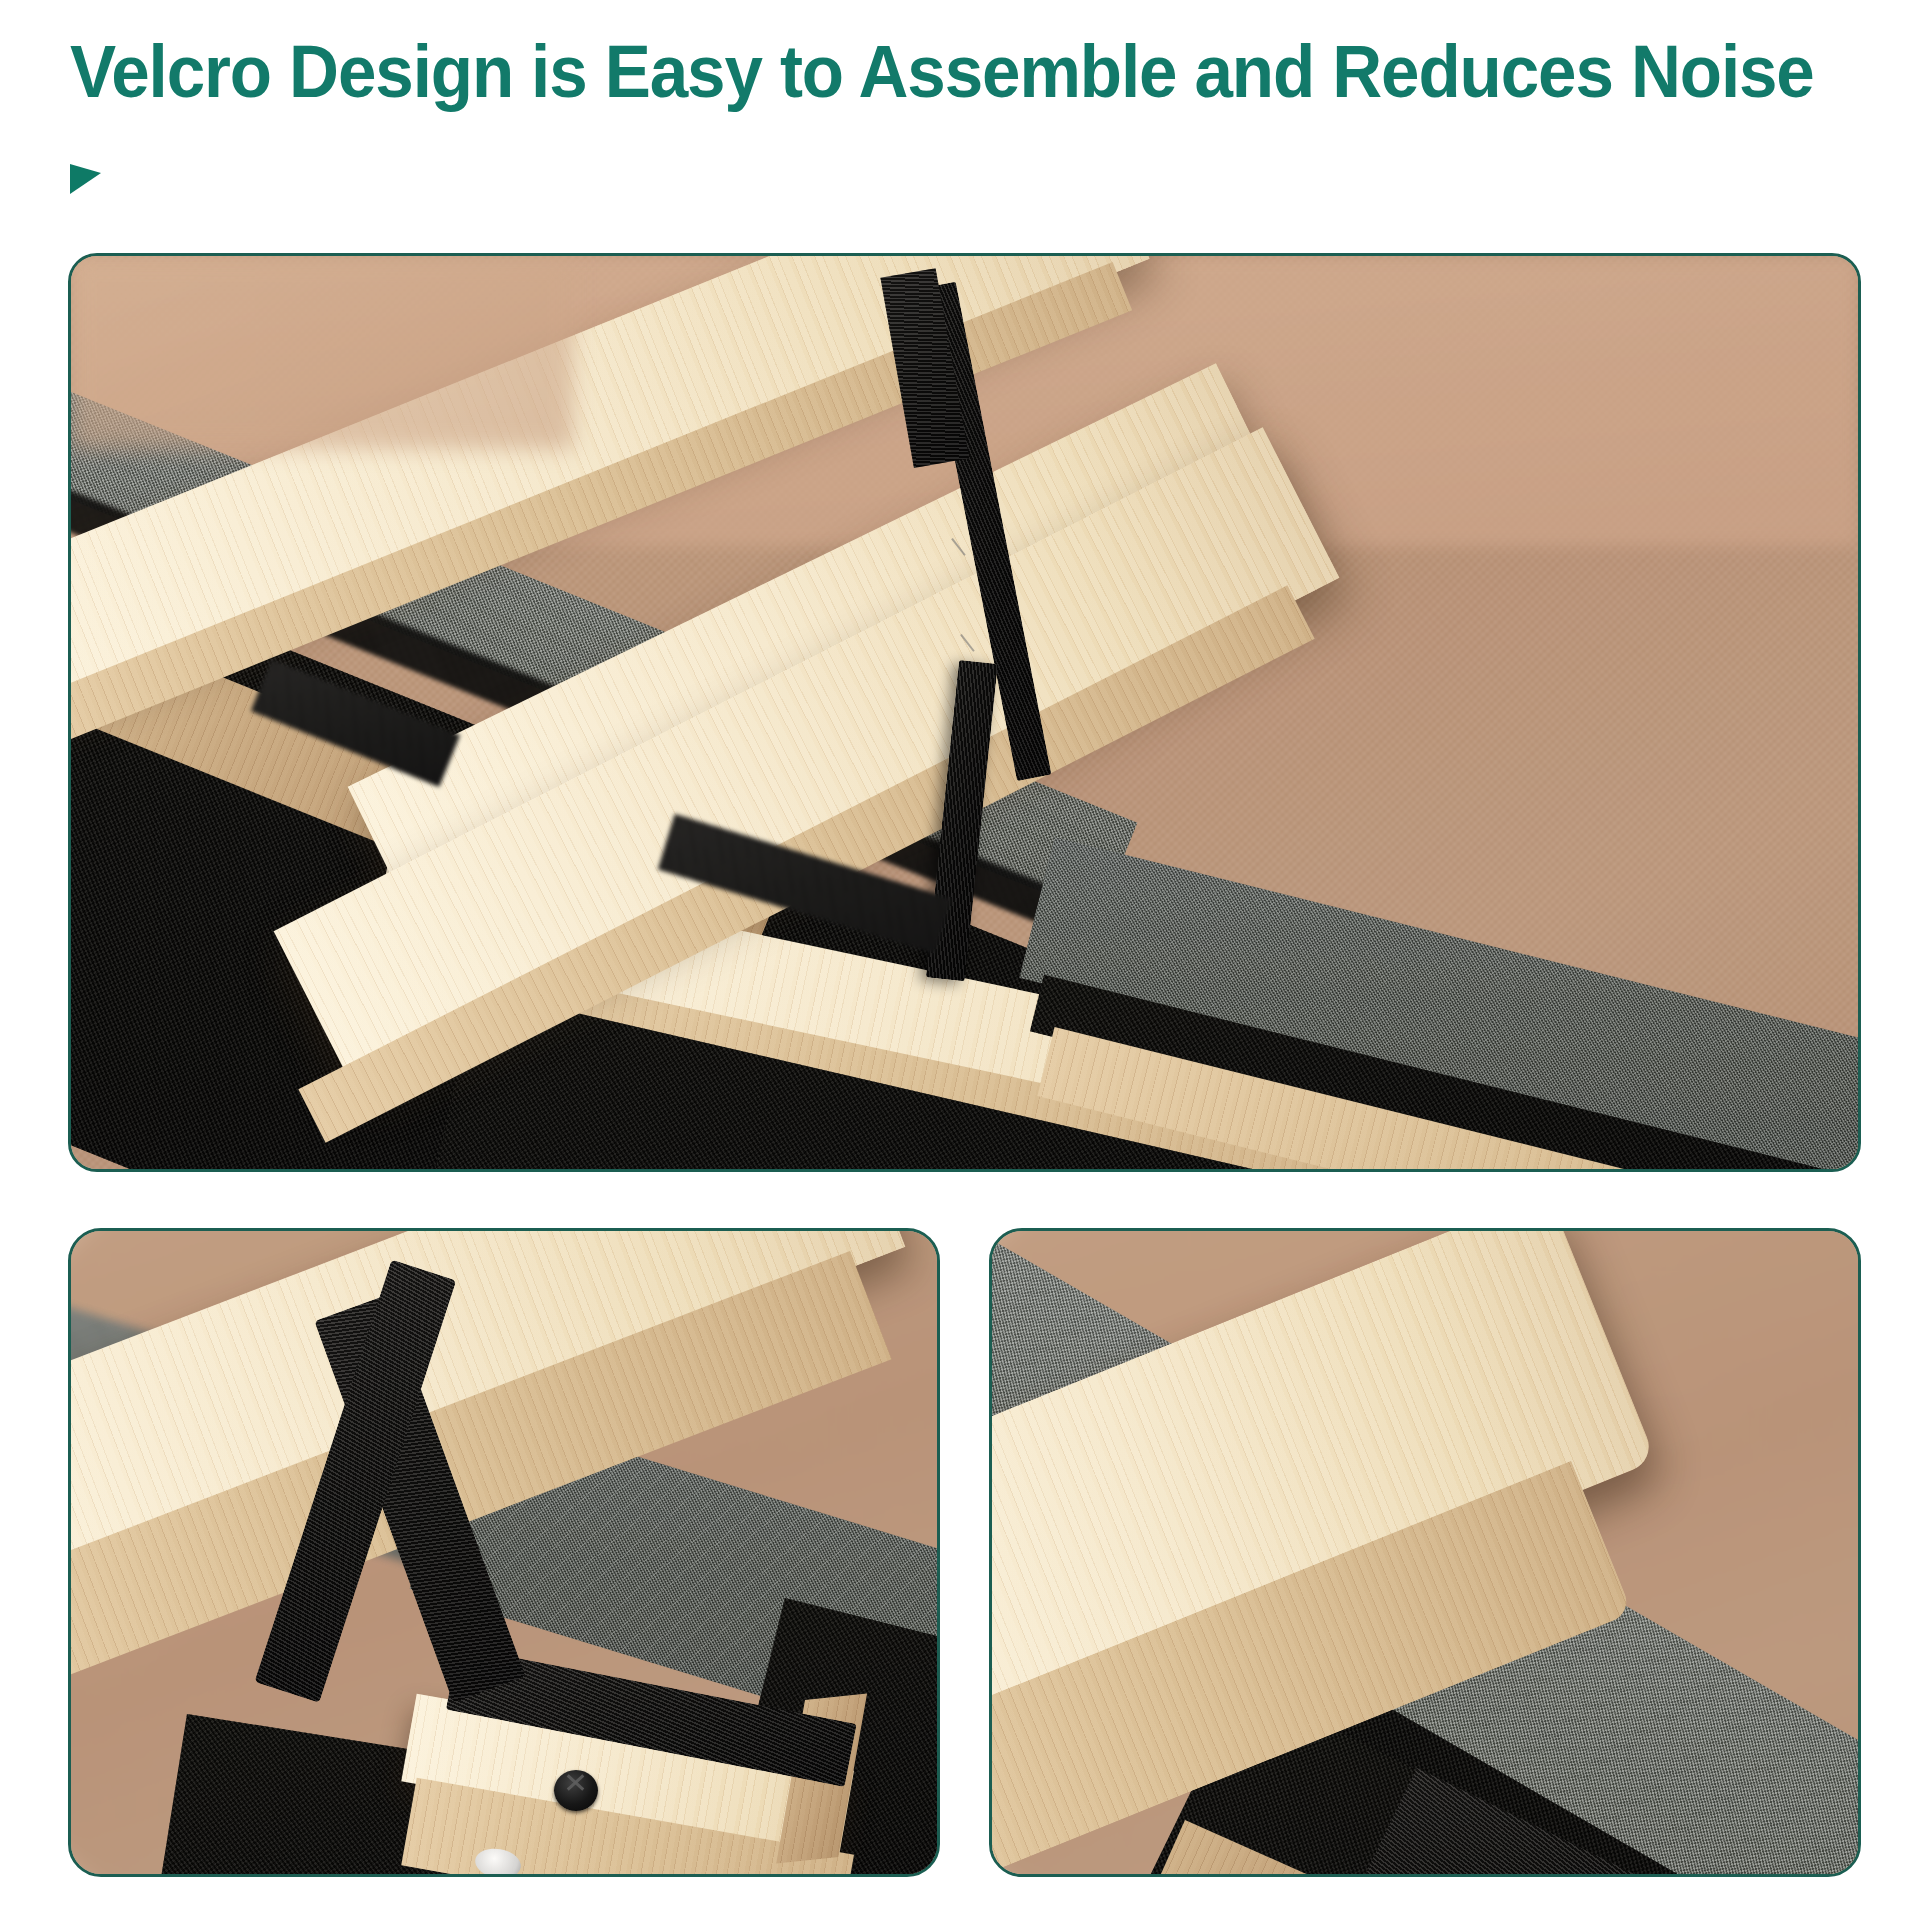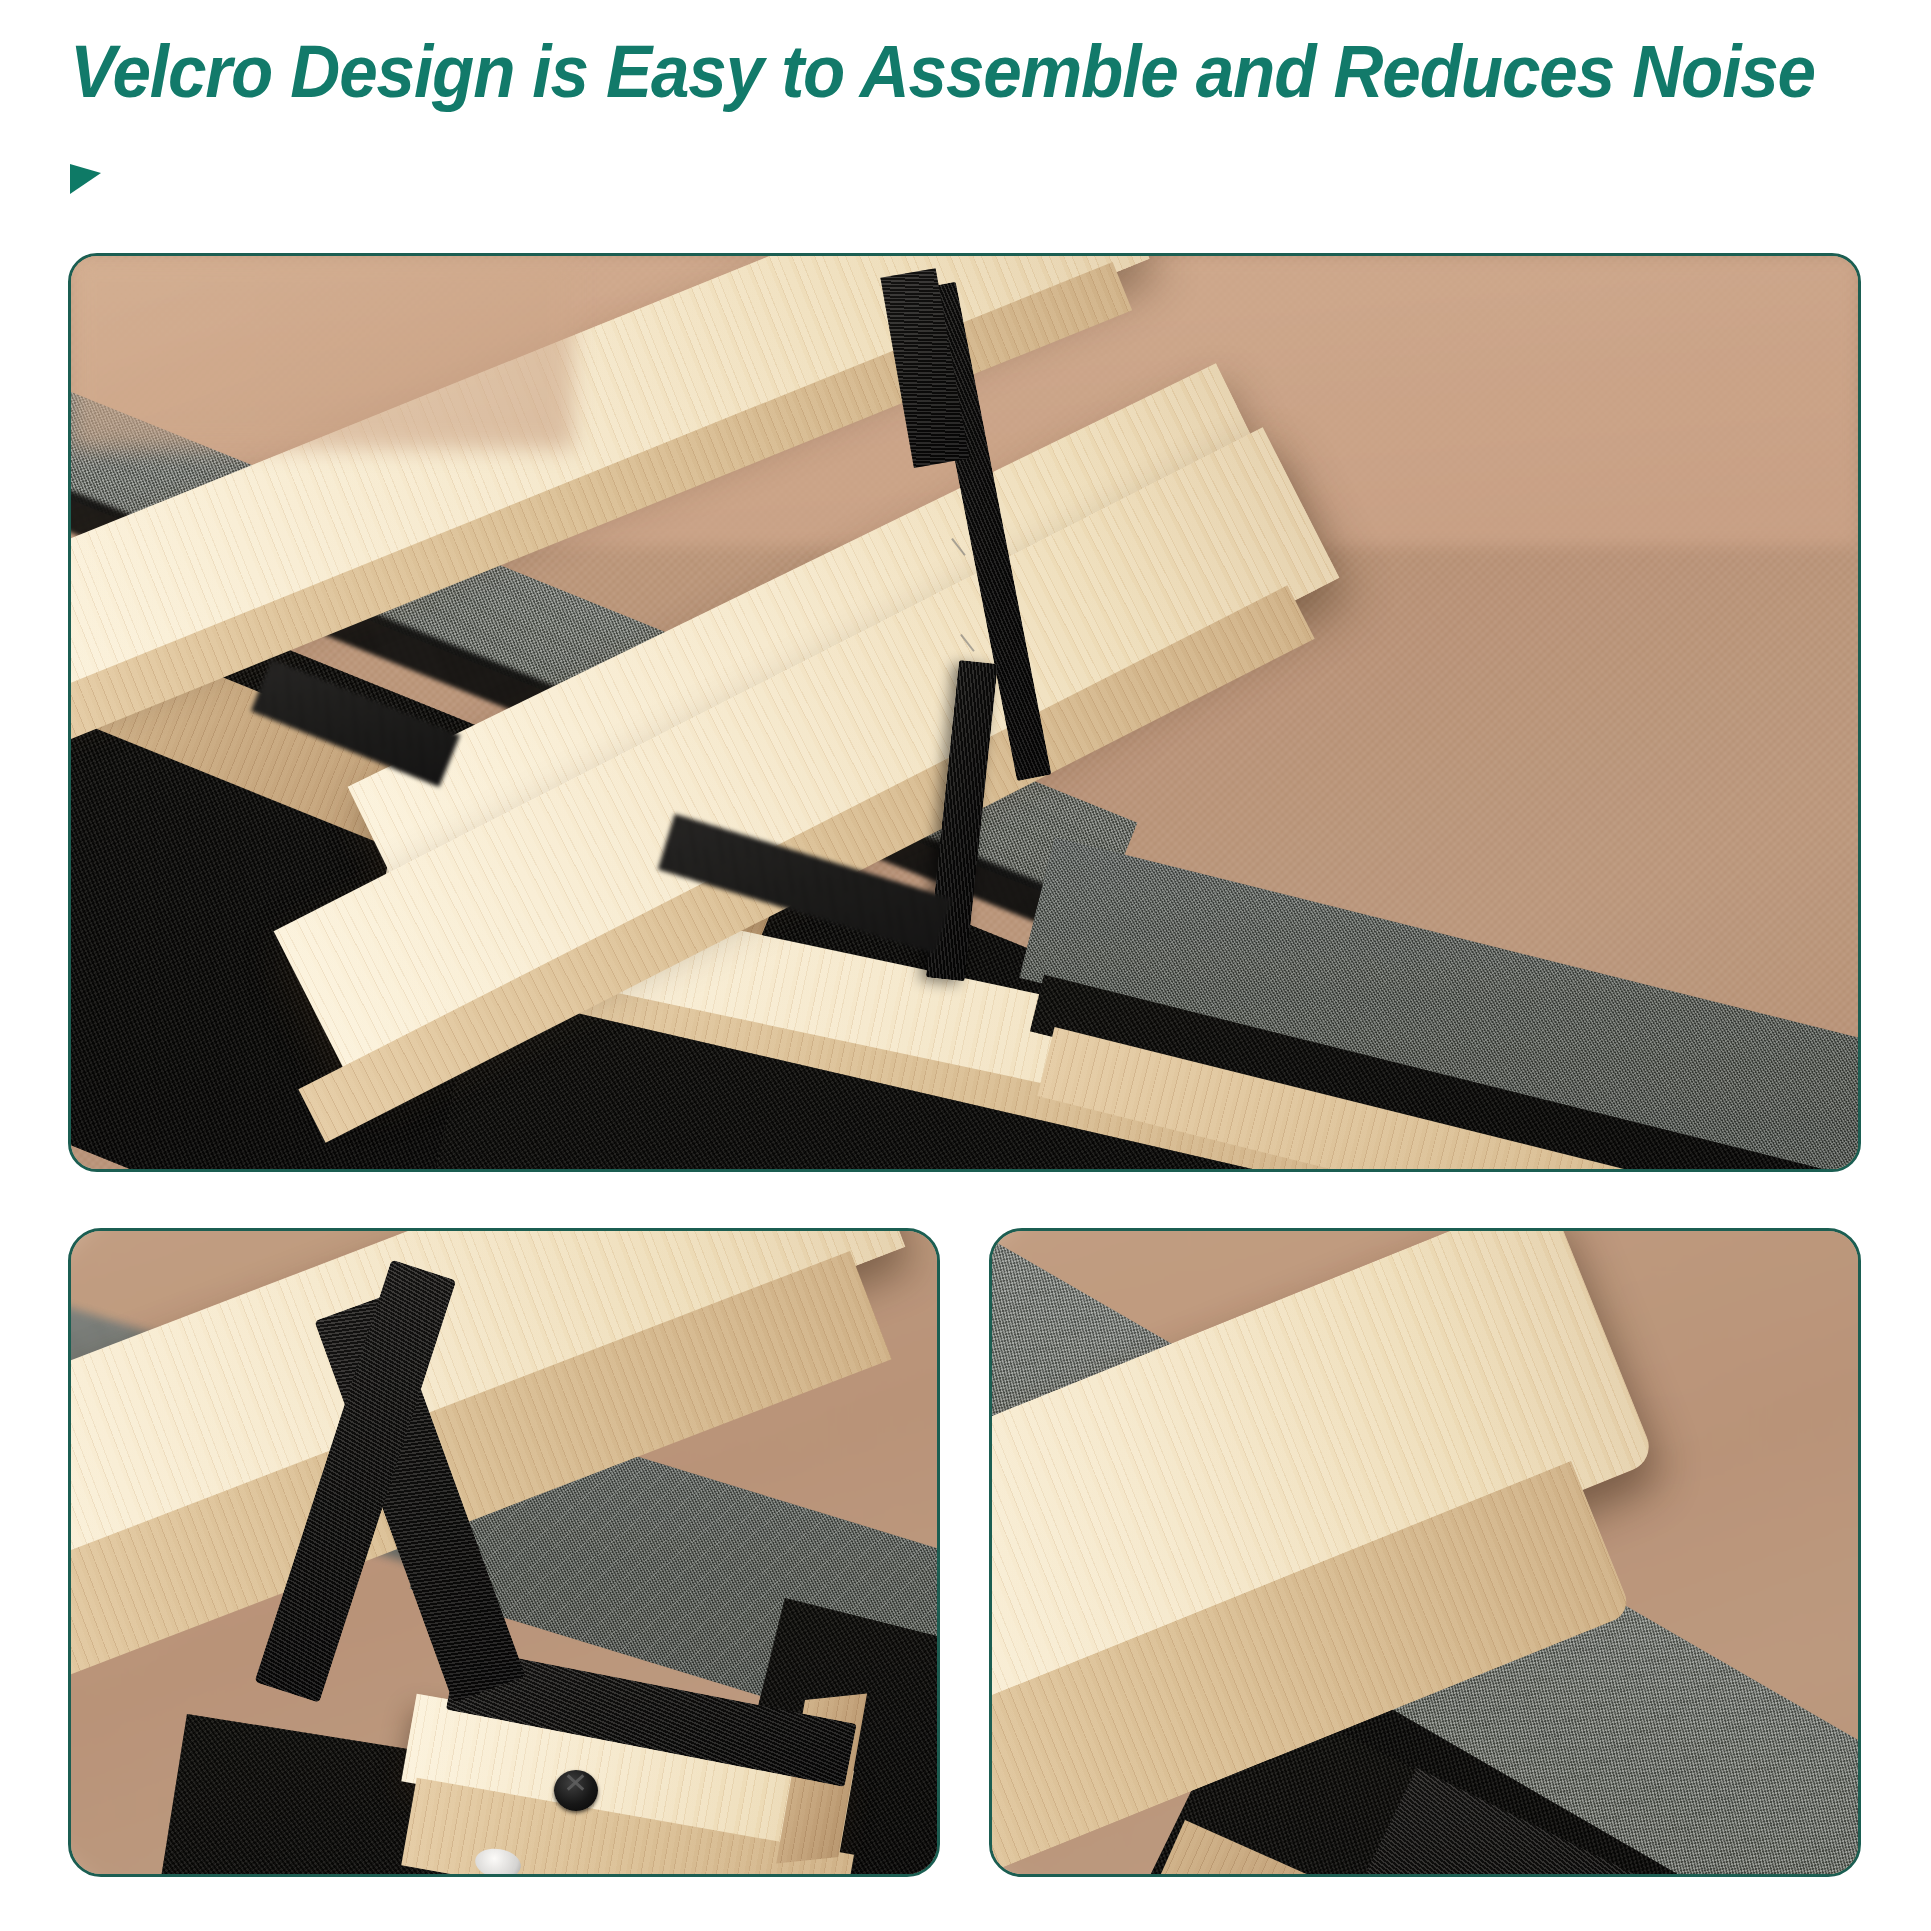--- a/index.html
+++ b/index.html
@@ -11,21 +11,20 @@
     background: #ffffff;
     font-family: "Liberation Sans", sans-serif;
     overflow: hidden;
   }
 
   .page {
     position: relative;
     width: 1931px;
     height: 1931px;
     background: #ffffff;
-    font-style: italic;
   }
 
   
   .headline {
     position: absolute;
     left: 70px;
     top: 35px;
     width: 1796px;
     font-size: 74px;
     line-height: 1.0;

